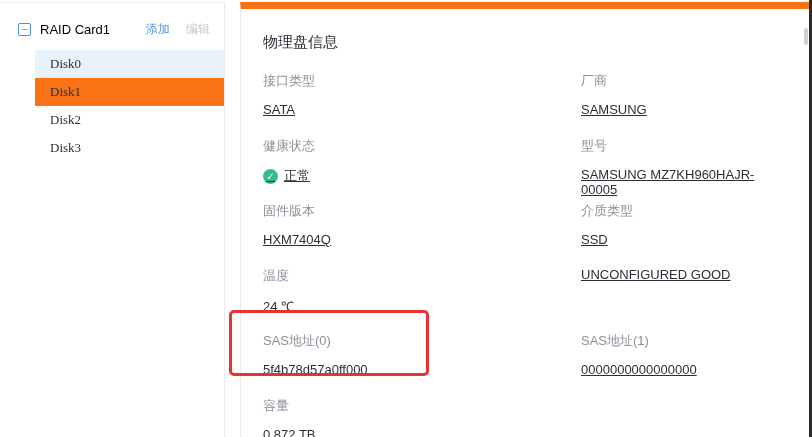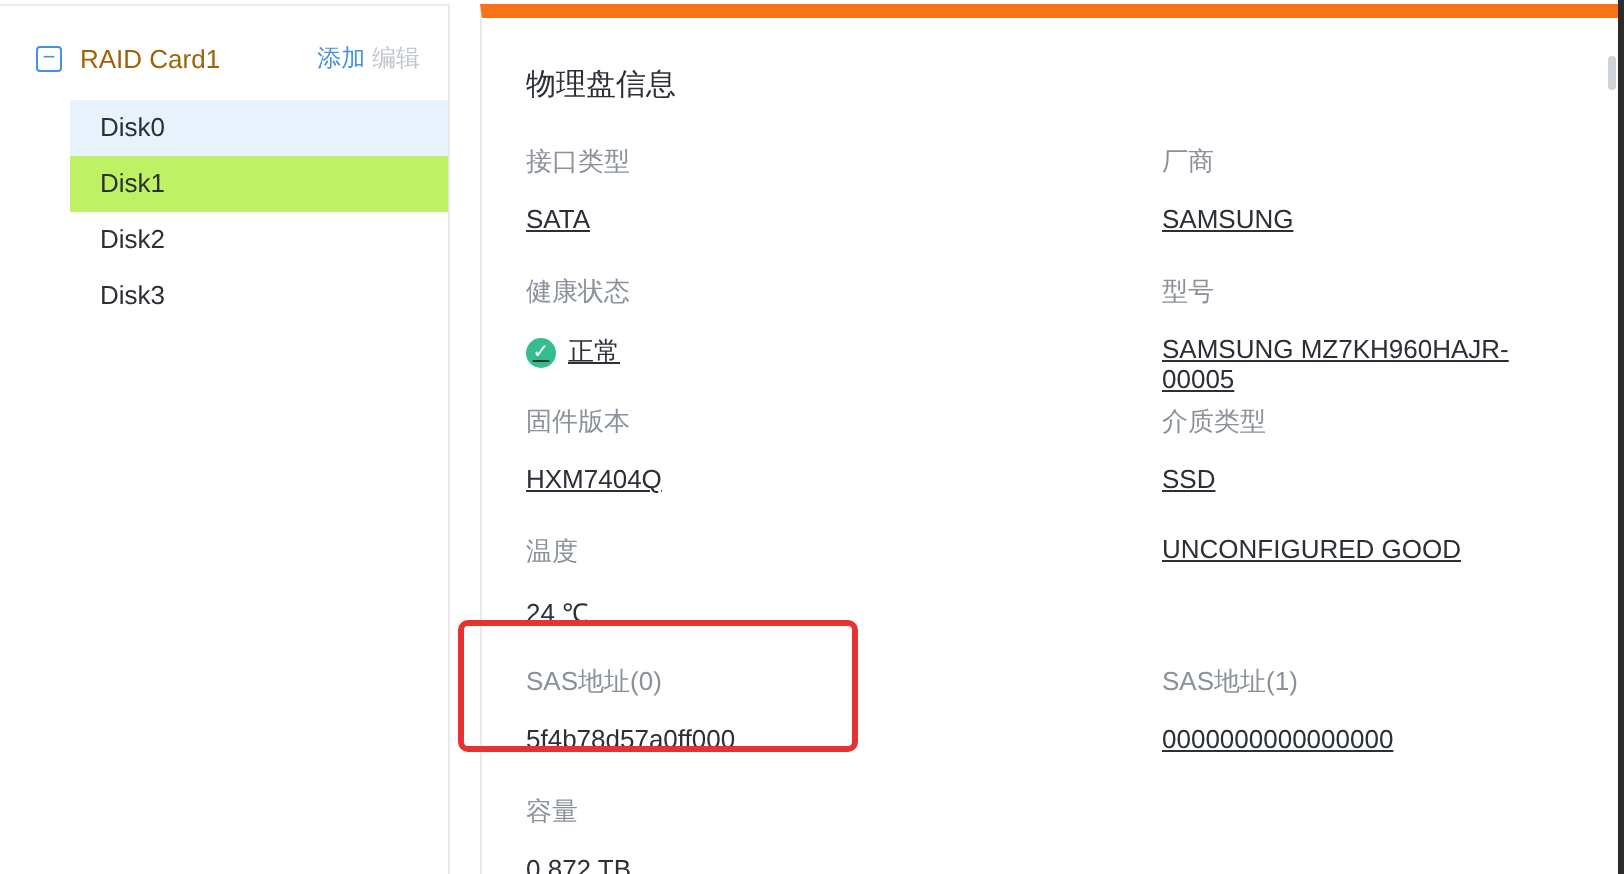--- a/index.html
+++ b/index.html
@@ -17,33 +17,33 @@
     box-sizing:border-box; background:#fff;
     border-top:1px solid #ececec; border-right:1px solid #e9e9e9;
   }
   .tree-header { display:flex; align-items:center; padding:18px 14px 8px 18px; }
   .collapse-box {
     width:13px; height:13px; box-sizing:border-box;
     border:1px solid #4a90e2; border-radius:2px;
     color:#4a90e2; font-size:11px; line-height:10px; text-align:center;
     margin-right:9px; cursor:pointer; flex:0 0 auto;
   }
-  .tree-label { flex:1; font-size:13px; color:#a16207; }
+  .tree-label { flex:1; font-size:13px; color:#000000; }
   .tree-actions { font-size:12px; white-space:nowrap; }
-  .link-add { color:#4a90e2; cursor:pointer; text-decoration:none; }
+  .link-add { color:#4a90e2; margin-right:13px; cursor:pointer; text-decoration:none; }
   .link-edit { color:#c2c7cf; cursor:pointer; text-decoration:none;margin-top:46px; }
 
-  .disk-list { margin-top:4px; }
+  .disk-list { margin-top:4px;font-family:Liberation Serif, serif; }
   .disk-item {
     height:28px; line-height:28px;
     margin-left:35px; padding-left:15px;
     font-size:13px; color:#2b2f36; cursor:pointer;
   }
   .disk-item.selected { background:#e7f2fc; }
-  .disk-item.tinted   { background:#bef264; }
+  .disk-item.tinted   { background:#f97316; }
 
   
   .panel {
     position:absolute; left:240px; top:2px; width:570px; height:435px;
     box-sizing:border-box; background:#fff;
     border-top:7px solid #f97316; border-left:1px solid #e9e9e9;
     padding:24px 30px 0 22px;
   }
   .panel-title { margin:0 0 20px 0; font-size:15px; font-weight:400; color:#2b2f36; }
 

